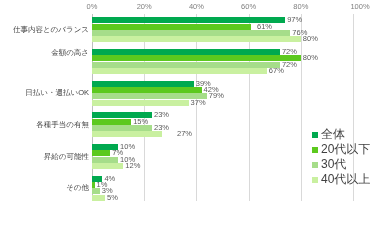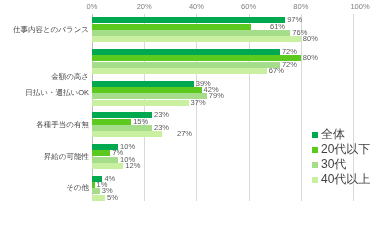--- a/index.html
+++ b/index.html
@@ -140,42 +140,42 @@
       <div class="tick-label" style="left: 0px;">0%</div>
       <div class="tick-label" style="left: 52.2px;">20%</div>
       <div class="tick-label" style="left: 104.4px;">40%</div>
       <div class="tick-label" style="left: 156.6px;">60%</div>
       <div class="tick-label" style="left: 208.8px;">80%</div>
       <div class="tick-label" style="left: 261px; margin-left: 7px;">100%</div>
     </div>
 
   <div class="cat-label-col">
       <div class="cat-label" style="top: 10.8333px;">仕事内容とのバランス</div>
-      <div class="cat-label" style="top: 58px;">金額の高さ</div>
+      <div class="cat-label" style="top: 35px; font-family: Liberation Mono, monospace;">金額の高さ</div>
       <div class="cat-label" style="top: 74.1667px; padding-left: 12px;">日払い・週払いOK</div>
       <div class="cat-label" style="top: 105.833px;">各種手当の有無</div>
       <div class="cat-label" style="top: 169.167px;">その他</div>
       <div class="cat-label" style="top: 137.5px;">昇給の可能性</div>
     </div>
 
   <div class="plot">
       <div class="axis-line" style="left: 0px;"></div>
       <div class="gridline" style="left: 52.2px;"></div>
       <div class="gridline" style="left: 104.4px;"></div>
       <div class="gridline" style="left: 156.6px;"></div>
       <div class="gridline" style="left: 208.8px;"></div>
       <div class="gridline" style="left: 261px;"></div>
       <div class="cat-group" style="top: 0px; height: 31.6667px;">
         <div class="bar-row" style="top: 3.23333px; width: 100%;">
           <div class="bar" style="width: 193.14px; background: rgb(0, 169, 79);"></div>
           <div class="bar-value" style="left: 193.14px;">97%</div>
         </div>
         <div class="bar-row" style="top: 9.63333px; width: 100%;">
           <div class="bar" style="width: 159.21px; background: rgb(92, 201, 30);"></div>
-          <div class="bar-value" style="left: 176px;">61%</div>
+          <div class="bar-value" style="left: 163px;">61%</div>
         </div>
         <div class="bar-row" style="top: 16.0333px; width: 100%;">
           <div class="bar" style="width: 198.36px; background: rgb(166, 221, 138);"></div>
           <div class="bar-value" style="left: 198.36px; text-align: right;">76%</div>
         </div>
         <div class="bar-row" style="top: 22.4333px; width: 100%;">
           <div class="bar" style="width: 208.8px; background: rgb(201, 240, 160);"></div>
           <div class="bar-value" style="left: 208.8px;">80%</div>
         </div>
       </div>

